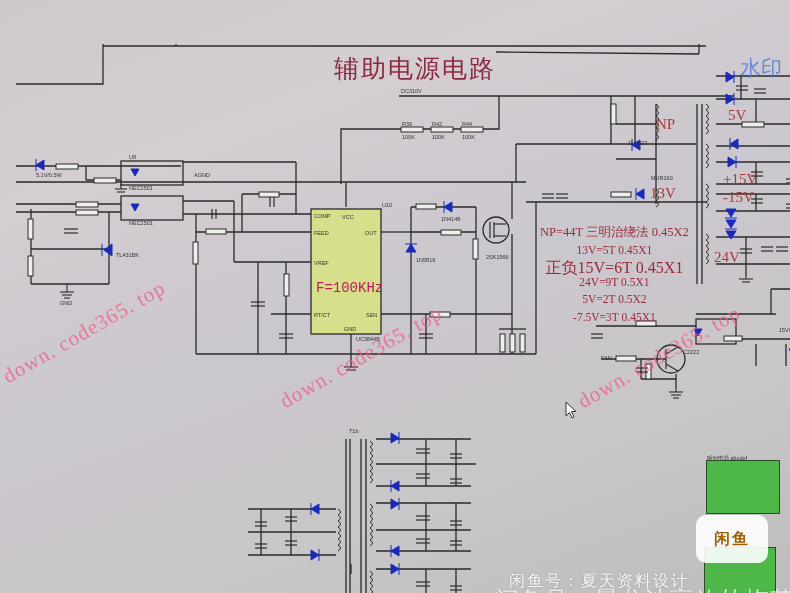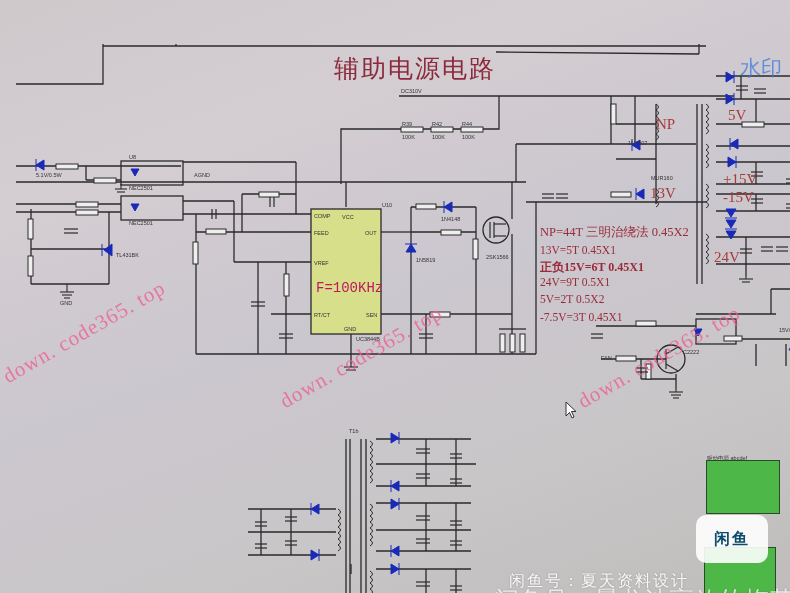--- a/index.html
+++ b/index.html
@@ -13,32 +13,32 @@
   .title {
     position: absolute; left: 318px; top: 8px; font-size: 25px; color: #8a2a3c;
     font-family: "DejaVu Sans", sans-serif; letter-spacing: 2px;
   }
   .ic-label {
     position: absolute; left: 300px; top: 236px; font-size: 14px; color: #be185d;
     font-family: Liberation Mono, monospace;
   }
   .winding-label { position: absolute; color: #a83a3a; font-family: "Liberation Serif", serif; font-size: 15px; }
   .notes { position: absolute; left: 524px; top: 180px; color: #9a2a3a; font-size: 11.5px; line-height: 17.5px; font-family: "Liberation Serif", serif; }
-  .notes div { white-space: nowrap; }
+  .notes div { white-space: nowrap; text-align: center; }
   .wm {
     position: absolute; color: rgba(240,90,140,0.75); font-family: "Liberation Serif", serif;
     font-size: 21px; transform-origin: left bottom; white-space: nowrap; letter-spacing: 1px;
   }
   .wm-blue { position: absolute; left: 724px; top: 10px; font-size: 21px; color: rgba(60,120,220,0.75); font-family: Liberation Sans, sans-serif; }
   .green-box { position: absolute; background: #4db848; border: 1px solid #2a4a2a; }
   .green-label { position: absolute; left: 691px; top: 411px; font-size: 6px; color: #333; }
   .app-badge {
     position: absolute; left: 680px; top: 471px; width: 72px; height: 48px; border-radius: 10px;
     background: rgba(255,255,255,0.9); display: flex; align-items: center; justify-content: center;
-    font-family: "DejaVu Sans", sans-serif; font-size: 16px; color: #0c4a6e; font-weight: bold; letter-spacing: 2px;
+    font-family: "DejaVu Sans", sans-serif; font-size: 16px; color: #a16207; font-weight: bold; letter-spacing: 2px;
   }
   .footer-wm {
     position: absolute; left: 478px; top: 534px; color: rgba(255,255,255,0.92);
     font-family: "DejaVu Sans", sans-serif; font-size: 25px; white-space: nowrap;
     text-shadow: 0 0 2px rgba(0,0,0,0.25);
   }
   .footer-wm2 {
     position: absolute; left: 493px; top: 527px; color: rgba(255,255,255,0.92);
     font-family: "DejaVu Sans", sans-serif; font-size: 16px; white-space: nowrap; letter-spacing: 2px;
     text-shadow: 0 0 2px rgba(0,0,0,0.25);
@@ -425,21 +425,21 @@
 <div class="winding-label" style="left:640px;top:72px;">NP</div>
 <div class="winding-label" style="left:634px;top:141px;">13V</div>
 <div class="winding-label" style="left:712px;top:63px;">5V</div>
 <div class="winding-label" style="left:707px;top:127px;">+15V</div>
 <div class="winding-label" style="left:707px;top:145px;">-15V</div>
 <div class="winding-label" style="left:698px;top:205px;">24V</div>
 
 <div class="notes">
   <div style="font-size:12.5px;">NP=44T 三明治绕法 0.45X2</div>
   <div>13V=5T  0.45X1</div>
-  <div style="font-size:12px;font-weight:bold;">正负15V=6T 0.45X1</div>
+  <div style="font-size:16px;">正负15V=6T 0.45X1</div>
   <div style="margin-top:-3px;">24V=9T 0.5X1</div>
   <div>5V=2T 0.5X2</div>
   <div>-7.5V=3T 0.45X1</div>
 </div>
 
 <span class="green-label tiny">驱动电源 abcdef</span>
 <div class="green-box" style="left:690px;top:416px;width:72px;height:52px;"></div>
 <div class="green-box" style="left:688px;top:503px;width:70px;height:48px;"></div>
 
 <div class="wm-blue">水印</div>

